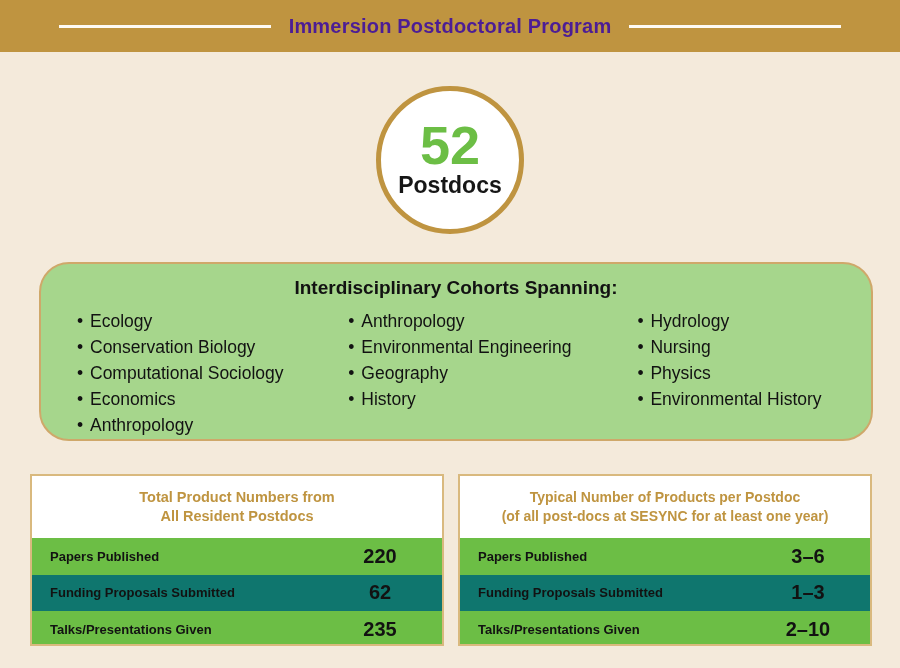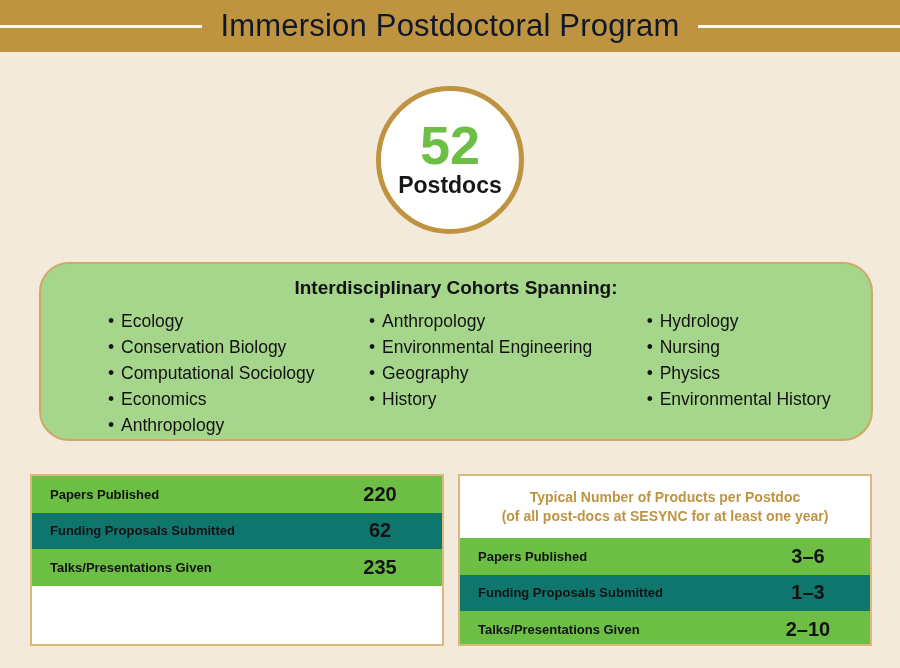--- a/index.html
+++ b/index.html
@@ -28,23 +28,23 @@
     justify-content: center;
   }
   .header-rule {
     height: 3px;
     background: #fdfaf4;
     flex: 0 0 auto;
   }
   .header-rule.left  { width: 212px; margin-right: 18px; }
   .header-rule.right { width: 212px; margin-left: 18px; }
   .header-title {
-    color: #0f172a;
-    font-size: 31px;
-    font-weight: normal;
+    color: #4c1d95;
+    font-size: 20px;
+    font-weight: bold;
     letter-spacing: 0.2px;
     white-space: nowrap;
   }
 
   
   .circle-wrap {
     position: absolute;
     left: 376px;
     top: 86px;
     width: 148px;
@@ -93,21 +93,20 @@
     text-align: center;
     font-size: 19px;
     font-weight: bold;
     color: #121212;
     margin-top: 13px;
   }
   .cohort-cols {
     display: flex;
     margin-top: 9px;
     padding: 0 4px;
-    margin-left: 31px;
   }
   .cohort-col {
     box-sizing: border-box;
   }
   .cohort-col.c1 { width: 290px; padding-left: 32px; }
   .cohort-col.c2 { width: 300px; padding-left: 16px; }
   .cohort-col.c3 { width: 240px; padding-left: 8px; }
   .cohort-item {
     font-size: 17.5px;
     color: #121212;
@@ -216,20 +215,24 @@
       <div class="cohort-item"><span class="bullet">•</span><span>Hydrology</span></div>
       <div class="cohort-item"><span class="bullet">•</span><span>Nursing</span></div>
       <div class="cohort-item"><span class="bullet">•</span><span>Physics</span></div>
       <div class="cohort-item"><span class="bullet">•</span><span>Environmental History</span></div>
     </div>
 
   </div>
 </div>
 
 <div class="table-card left">
+  <div class="table-head">
+    <div class="table-head-line">Total Product Numbers from</div>
+    <div class="table-head-line">All Resident Postdocs</div>
+  </div>
   <div class="table-row odd">
     <div class="row-label">Papers Published</div>
     <div class="row-value">220</div>
   </div>
   <div class="table-row even">
     <div class="row-label">Funding Proposals Submitted</div>
     <div class="row-value">62</div>
   </div>
   <div class="table-row odd">
     <div class="row-label">Talks/Presentations Given</div>

